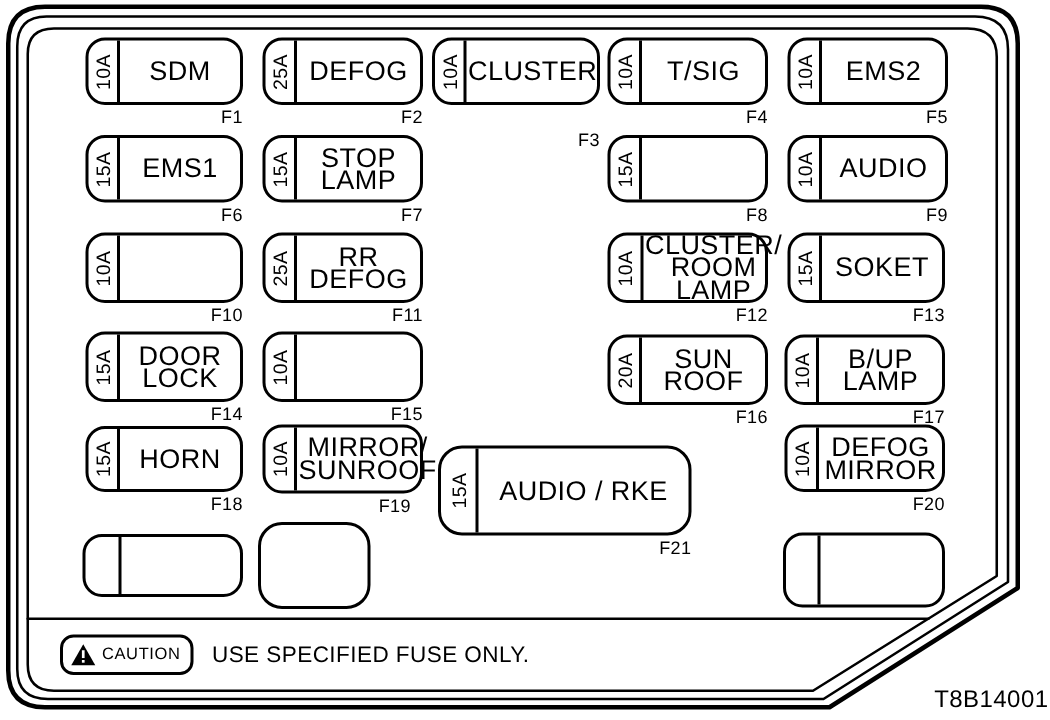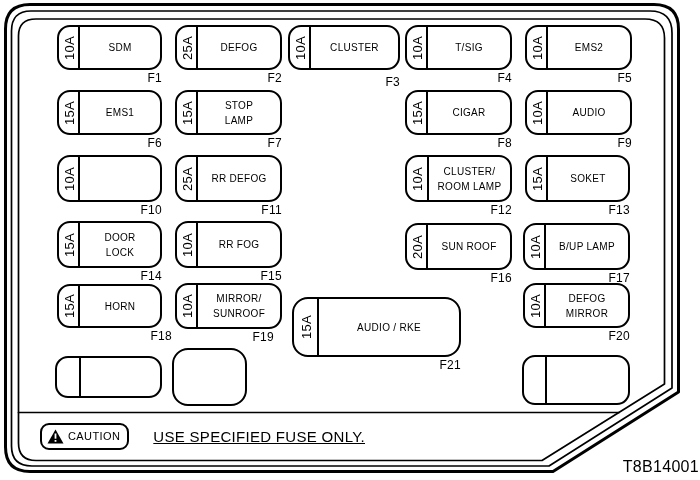--- a/index.html
+++ b/index.html
@@ -38,21 +38,21 @@
     font-size: 13px;
     letter-spacing: 0.3px;
     white-space: nowrap;
   }
   .fuse-label {
     flex: 1 1 auto;
     display: flex;
     align-items: center;
     justify-content: center;
     text-align: center;
-    font-size: 10px;
+    font-size: 18px;
     line-height: 15px;
     letter-spacing: 0.3px;
     white-space: pre-line;
     padding: 0 1px;
   }
   .fnum {
     position: absolute;
     text-align: right;
     font-size: 12px;
     letter-spacing: 0.3px;
@@ -89,23 +89,22 @@
     background: #fff;
   }
   .caution-badge-label {
     font-size: 11px;
     letter-spacing: 0.4px;
     margin-left: 4px;
   }
   .caution-text {
     font-size: 15px;
     letter-spacing: 0.3px;
-    margin-left: 24px;
+    margin-left: 12px;
     white-space: nowrap;
-    text-decoration: underline;
   }
   .part-number {
     position: absolute;
     right: 1px;
     top: 458px;
     font-size: 16px;
     letter-spacing: 0.3px;
   }
 </style>
 </head>
@@ -134,21 +133,21 @@
         </div>
         <div class="fuse-label">DEFOG</div>
       </div>
       <div class="fnum" style="left: 196px; top: 71px; width: 86px;">F2</div>
       <div class="fuse" style="left: 288px; top: 25px; width: 112px; height: 45px; border-radius: 13px;">
         <div class="amp-strip" style="width: 21px;">
           <span class="amp-text">10A</span>
         </div>
         <div class="fuse-label">CLUSTER</div>
       </div>
-      <div class="fnum" style="left: 309px; top: 75px; width: 91px;">F3</div>
+      <div class="fnum" style="left: 309px; top: 86px; width: 91px;">F3</div>
       <div class="fuse" style="left: 405px; top: 25px; width: 107px; height: 45px; border-radius: 13px;">
         <div class="amp-strip" style="width: 21px;">
           <span class="amp-text">10A</span>
         </div>
         <div class="fuse-label">T/SIG</div>
       </div>
       <div class="fnum" style="left: 426px; top: 71px; width: 86px;">F4</div>
       <div class="fuse" style="left: 525px; top: 25px; width: 107px; height: 45px; border-radius: 13px;">
         <div class="amp-strip" style="width: 21px;">
           <span class="amp-text">10A</span>
@@ -168,21 +167,20 @@
           <span class="amp-text">15A</span>
         </div>
         <div class="fuse-label">STOP
 LAMP</div>
       </div>
       <div class="fnum" style="left: 196px; top: 136px; width: 86px;">F7</div>
       <div class="fuse" style="left: 405px; top: 90px; width: 107px; height: 45px; border-radius: 13px;">
         <div class="amp-strip" style="width: 21px;">
           <span class="amp-text">15A</span>
         </div>
-        <div class="fuse-label">CIGAR</div>
       </div>
       <div class="fnum" style="left: 426px; top: 136px; width: 86px;">F8</div>
       <div class="fuse" style="left: 525px; top: 90px; width: 107px; height: 45px; border-radius: 13px;">
         <div class="amp-strip" style="width: 21px;">
           <span class="amp-text">10A</span>
         </div>
         <div class="fuse-label">AUDIO</div>
       </div>
       <div class="fnum" style="left: 546px; top: 136px; width: 86px;">F9</div>
       <div class="fuse" style="left: 57px; top: 155px; width: 105px; height: 47px; border-radius: 13px;">
@@ -218,21 +216,20 @@
           <span class="amp-text">15A</span>
         </div>
         <div class="fuse-label">DOOR
 LOCK</div>
       </div>
       <div class="fnum" style="left: 78px; top: 269px; width: 84px;">F14</div>
       <div class="fuse" style="left: 175px; top: 221px; width: 107px; height: 47px; border-radius: 13px;">
         <div class="amp-strip" style="width: 21px;">
           <span class="amp-text">10A</span>
         </div>
-        <div class="fuse-label">RR FOG</div>
       </div>
       <div class="fnum" style="left: 196px; top: 269px; width: 86px;">F15</div>
       <div class="fuse" style="left: 405px; top: 223px; width: 107px; height: 47px; border-radius: 13px;">
         <div class="amp-strip" style="width: 21px;">
           <span class="amp-text">20A</span>
         </div>
         <div class="fuse-label">SUN ROOF</div>
       </div>
       <div class="fnum" style="left: 426px; top: 271px; width: 86px;">F16</div>
       <div class="fuse" style="left: 523px; top: 223px; width: 107px; height: 47px; border-radius: 13px;">
@@ -241,21 +238,21 @@
         </div>
         <div class="fuse-label">B/UP LAMP</div>
       </div>
       <div class="fnum" style="left: 544px; top: 271px; width: 86px;">F17</div>
       <div class="fuse" style="left: 57px; top: 284px; width: 105px; height: 44px; border-radius: 13px;">
         <div class="amp-strip" style="width: 21px;">
           <span class="amp-text">15A</span>
         </div>
         <div class="fuse-label">HORN</div>
       </div>
-      <div class="fnum" style="left: 88px; top: 329px; width: 84px;">F18</div>
+      <div class="fnum" style="left: 78px; top: 329px; width: 84px;">F18</div>
       <div class="fuse" style="left: 175px; top: 283px; width: 107px; height: 46px; border-radius: 13px;">
         <div class="amp-strip" style="width: 21px;">
           <span class="amp-text">10A</span>
         </div>
         <div class="fuse-label">MIRROR/
 SUNROOF</div>
       </div>
       <div class="fnum" style="left: 188px; top: 330px; width: 86px;">F19</div>
       <div class="fuse" style="left: 523px; top: 283px; width: 107px; height: 45px; border-radius: 13px;">
         <div class="amp-strip" style="width: 21px;">

